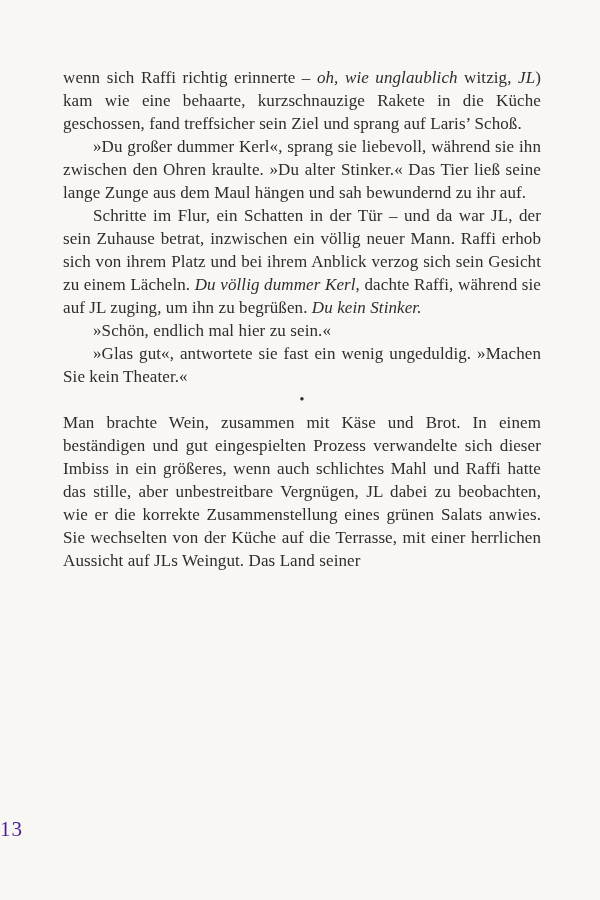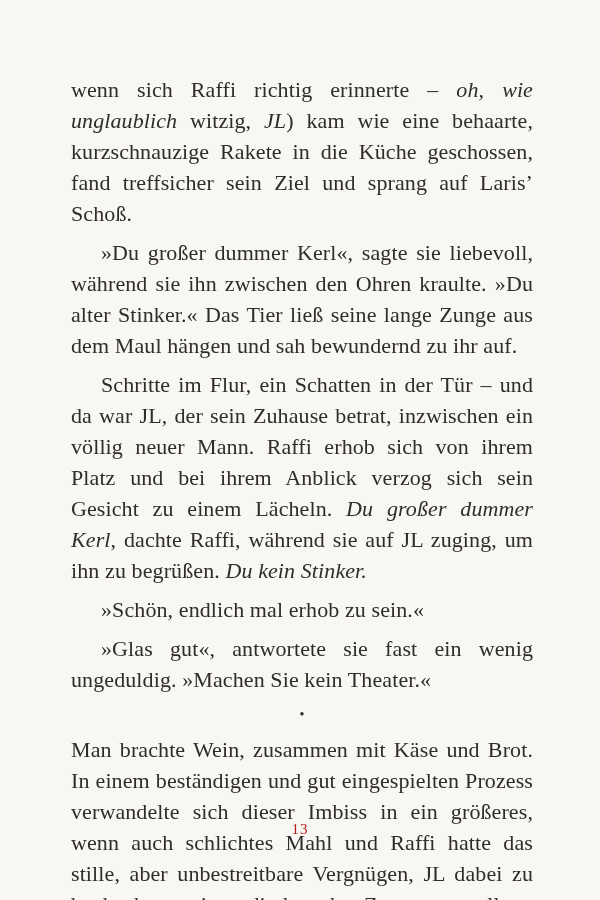--- a/index.html
+++ b/index.html
@@ -16,23 +16,23 @@
     font-family: "Liberation Serif", "DejaVu Serif", serif;
     color: #2f2d2b;
   }
   .text-block {
     position: absolute;
     top: 66px;
     left: 63px;
     width: 478px;
   }
   .para {
-    margin: 8px;
-    font-size: 22px;
-    line-height: 31px;
+    margin: 0;
+    font-size: 17px;
+    line-height: 23px;
     text-align: justify;
     text-justify: inter-word;
     letter-spacing: 0.1px;
   }
   .para.indent {
     text-indent: 30px;
   }
   .para em {
     font-style: italic;
   }
@@ -42,41 +42,41 @@
     line-height: 23px;
     text-align: center;
     font-size: 14px;
     color: #2f2d2b;
   }
   .folio {
     position: absolute;
     left: 0;
     width: 600px;
     top: 818px;
-    text-align: center;
-    font-size: 15px;
+    text-align: left;
+    font-size: 21px;
     line-height: 22px;
-    color: #b91c1c;
+    color: #4c1d95;
     letter-spacing: 1px;
   }
 </style>
 </head>
 <body>
 
 <div class="sheet">
   <div class="text-block">
 
     <p class="para"><span>wenn sich Raffi richtig erinnerte – </span><em>oh, wie unglaublich</em><span> witzig, </span><em>JL</em><span>) kam wie eine behaarte, kurzschnauzige Rakete in die Küche geschossen, fand treffsicher sein Ziel und sprang auf Laris’ Schoß.</span></p>
 
-    <p class="para indent"><span>»Du großer dummer Kerl«, sagte sie liebevoll, während sie ihn zwischen den Ohren kraulte. »Du alter Stinker.« Das Tier ließ seine lange Zunge aus dem Maul hängen und sah bewundernd zu ihr auf.</span></p>
+    <p class="para indent"><span>»Du großer dummer Kerl«, sprang sie liebevoll, während sie ihn zwischen den Ohren kraulte. »Du alter Stinker.« Das Tier ließ seine lange Zunge aus dem Maul hängen und sah bewundernd zu ihr auf.</span></p>
 
-    <p class="para indent"><span>Schritte im Flur, ein Schatten in der Tür – und da war JL, der sein Zuhause betrat, inzwischen ein völlig neuer Mann. Raffi erhob sich von ihrem Platz und bei ihrem Anblick verzog sich sein Gesicht zu einem Lächeln. </span><em>Du großer dummer Kerl</em><span>, dachte Raffi, während sie auf JL zuging, um ihn zu begrüßen. </span><em>Du kein Stinker.</em></p>
+    <p class="para indent"><span>Schritte im Flur, ein Schatten in der Tür – und da war JL, der sein Zuhause betrat, inzwischen ein völlig neuer Mann. Raffi erhob sich von ihrem Platz und bei ihrem Anblick verzog sich sein Gesicht zu einem Lächeln. </span><em>Du völlig dummer Kerl</em><span>, dachte Raffi, während sie auf JL zuging, um ihn zu begrüßen. </span><em>Du kein Stinker.</em></p>
 
 
-    <p class="para indent"><span>»Schön, endlich mal erhob zu sein.«</span></p>
+    <p class="para indent"><span>»Schön, endlich mal hier zu sein.«</span></p>
 
 
     <p class="para indent"><span>»Glas gut«, antwortete sie fast ein wenig ungeduldig. »Machen Sie kein Theater.«</span></p>
 
 
     <div class="separator"><span>•</span></div>
 
     <p class="para"><span>Man brachte Wein, zusammen mit Käse und Brot. In einem beständigen und gut eingespielten Prozess verwandelte sich dieser Imbiss in ein größeres, wenn auch schlichtes Mahl und Raffi hatte das stille, aber unbestreitbare Vergnügen, JL dabei zu beobachten, wie er die korrekte Zusammenstellung eines grünen Salats anwies. Sie wechselten von der Küche auf die Terrasse, mit einer herrlichen Aussicht auf JLs Weingut. Das Land seiner</span></p>
 
   </div>

